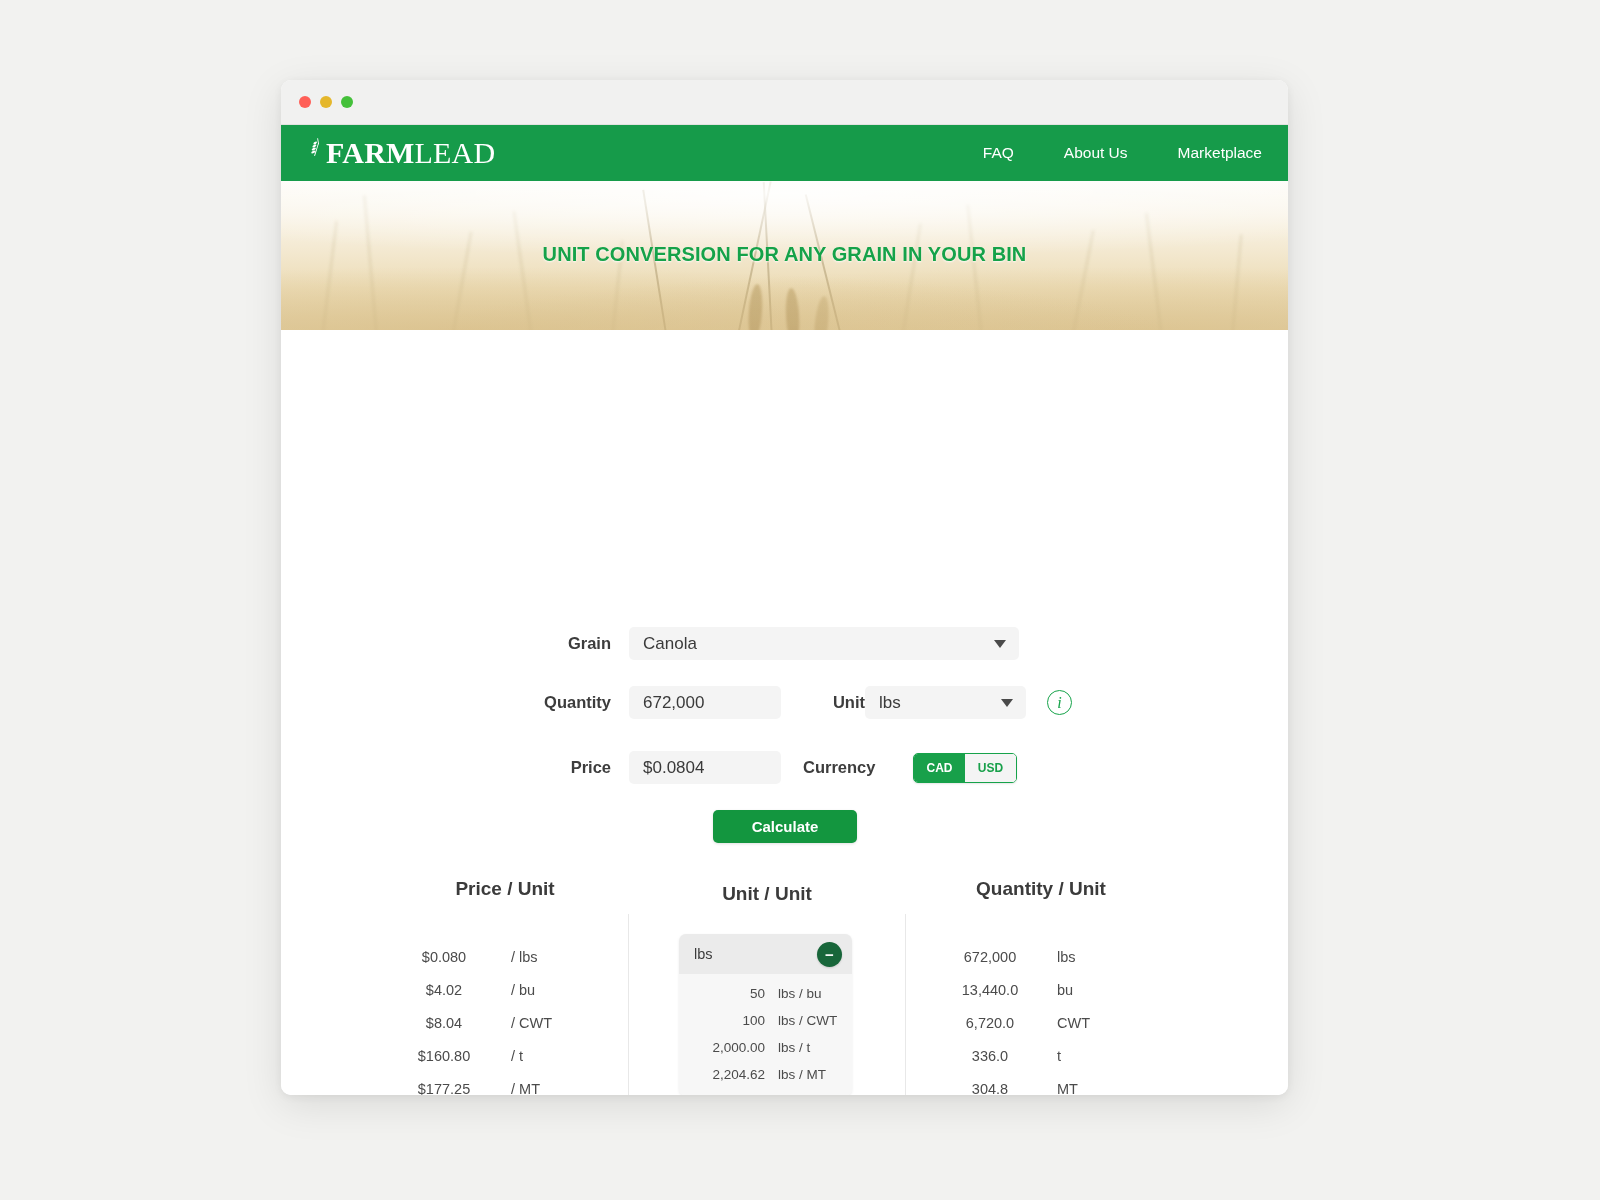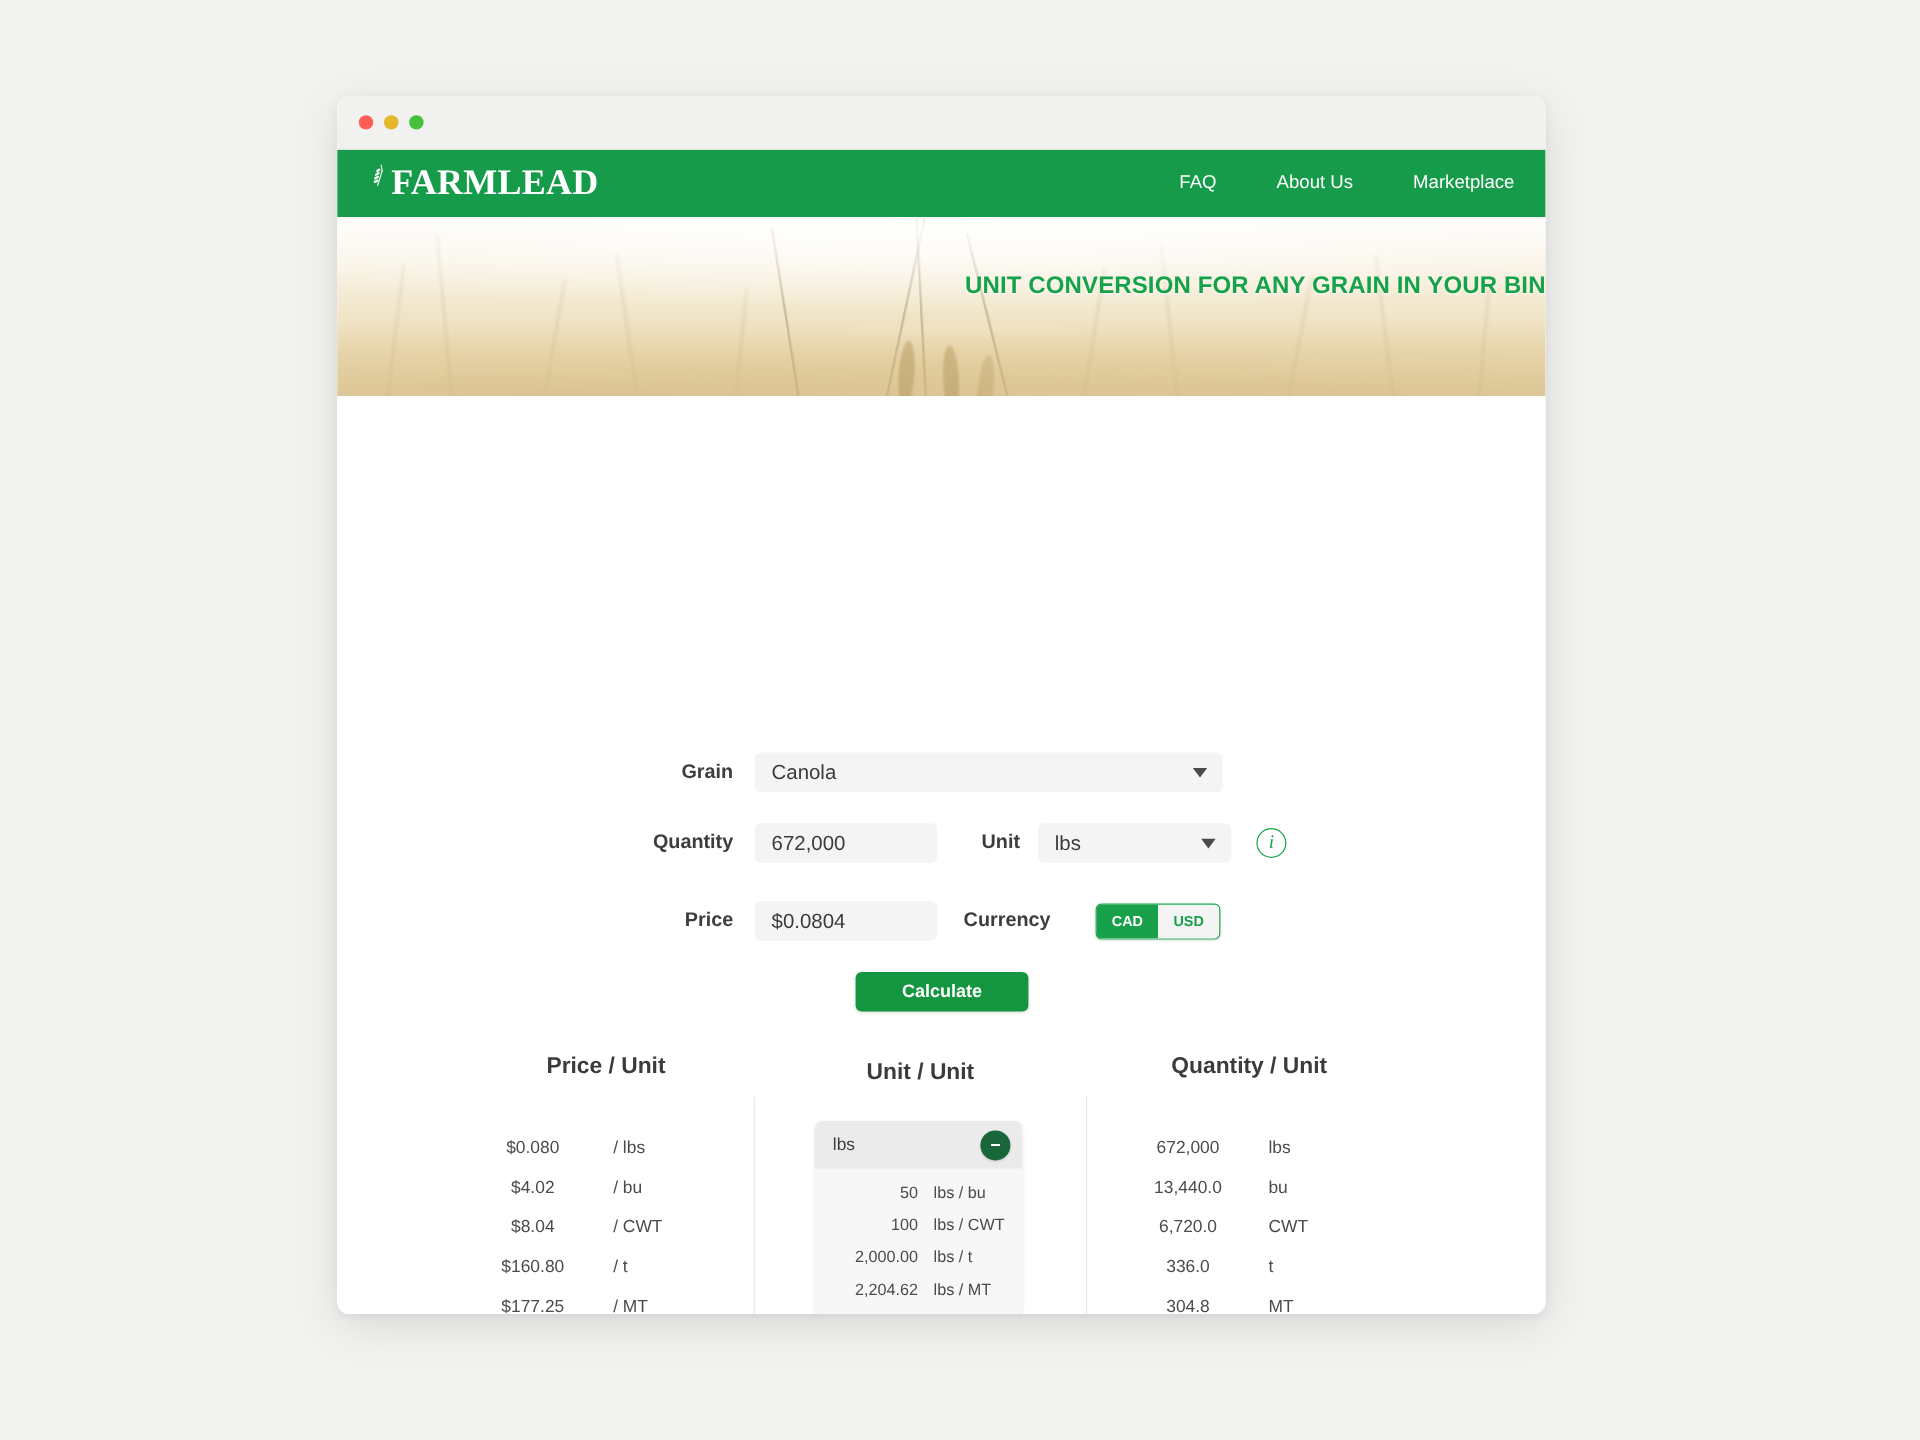--- a/index.html
+++ b/index.html
@@ -50,21 +50,21 @@
     position: relative;
   }
   #logo .wheat {
     position: relative;
     top: -4px;
     margin-right: 1px;
     width: 14px; height: 22px;
     display: inline-block;
   }
   #logo .lg-bold { font-weight: bold; }
-  #logo .lg-light { font-weight: bold; }
+  #logo .lg-light { font-weight: normal; }
   #navlinks { margin-left: auto; display: flex; align-items: flex-start; }
   .navlink {
     color: #ffffff;
     font-size: 15.5px;
     margin-left: 50px;
     cursor: pointer;
     white-space: nowrap;
   }
 
   
@@ -96,22 +96,22 @@
   }
   #hero .blurwash {
     position: absolute; inset: 0;
     background:
       radial-gradient(120% 70% at 50% 8%, rgba(255,255,255,0.85), rgba(255,255,255,0) 62%),
       radial-gradient(100% 60% at 18% 100%, rgba(214,186,130,0.55), rgba(214,186,130,0) 70%),
       radial-gradient(100% 60% at 85% 100%, rgba(214,186,130,0.5), rgba(214,186,130,0) 70%);
   }
   #hero-title {
     position: absolute;
-    left: 0; right: 0; top: 46px;
-    text-align: right;
+    left: 0; right: 0; top: 62px;
+    text-align: center;
     color: #15a249;
     font-size: 20px;
     font-weight: bold;
     letter-spacing: 0.1px;
     text-shadow: 0 1px 2px rgba(255,255,255,0.85);
   }
 
   
   #content { padding: 0; background: #fff; height: 805px; position: relative; }
 
@@ -330,21 +330,21 @@
       <div class="lbl" style="width:150px;">Grain</div>
       <div class="field select" style="width:390px; margin-left:18px;">
         <span>Canola</span>
         <span class="caret"></span>
       </div>
     </div>
 
     <div class="form-row" style="left:180px; top:356px;">
       <div class="lbl" style="width:150px;">Quantity</div>
       <input class="field" style="width: 152px; margin-left: 18px;" type="text" value="672,000" placeholder="Enter quantity">
-      <div class="lbl" style="width:62px; margin-left:22px; text-align:center;">Unit</div>
+      <div class="lbl" style="width:62px; margin-left:22px; text-align:right;">Unit</div>
       <div class="field select" style="width:161px;">
         <span>lbs</span>
         <span class="caret"></span>
       </div>
       <div id="info-icon" style="margin-left:21px;">i</div>
     </div>
 
     <div class="form-row" style="left:180px; top:421px;">
       <div class="lbl" style="width:150px;">Price</div>
       <input class="field" style="width: 152px; margin-left: 18px;" type="text" value="$0.0804" placeholder="Enter price">

